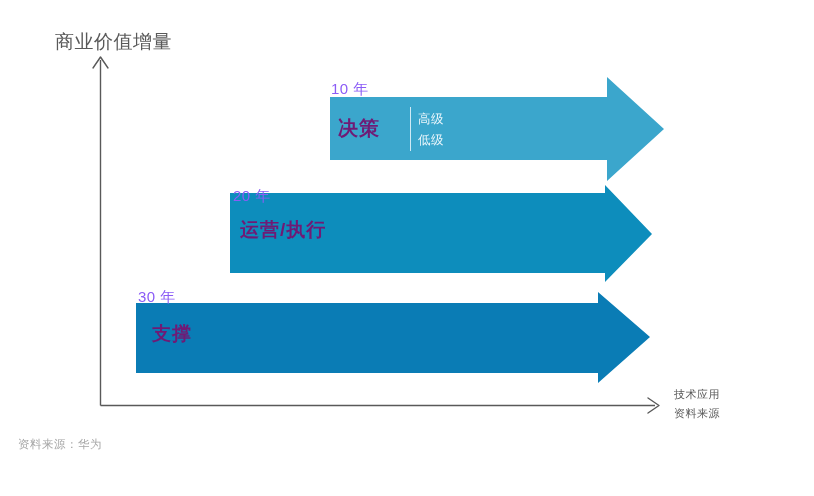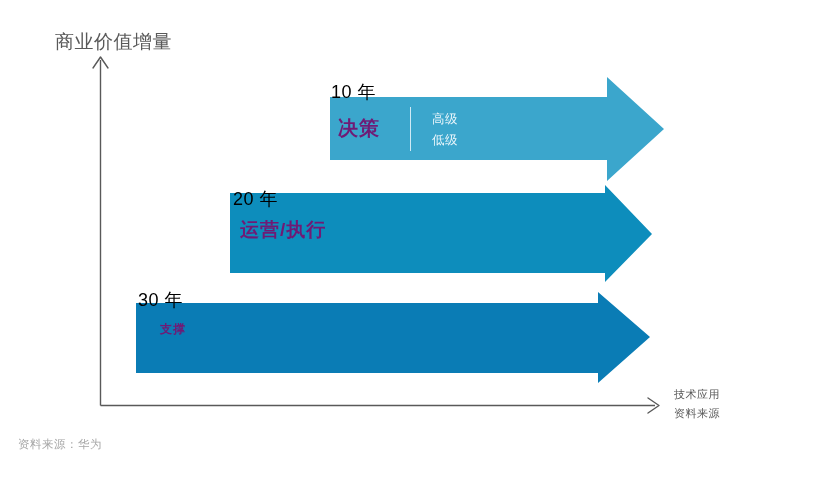--- a/index.html
+++ b/index.html
@@ -57,22 +57,22 @@
     position: absolute;
   }
   .arrow-svg {
     position: absolute;
     left: 0;
     top: 0;
     display: block;
   }
   .arrow-year {
     position: absolute;
-    font-size: 18px;
-    color: #000000;
+    font-size: 15px;
+    color: #8b5cf6;
     letter-spacing: 0.5px;
     white-space: nowrap;
   }
   .arrow-label {
     position: absolute;
     color: #701a75;
     font-weight: bold;
     white-space: nowrap;
     letter-spacing: 1px;
   }
@@ -123,38 +123,38 @@
     <div>技术应用</div>
     <div>资料来源</div>
   </div>
 
   <div class="arrow-group" style="left:330px; top:77px; width:334px; height:105px;">
     <svg class="arrow-svg" width="334" height="105" viewBox="0 0 334 105">
       <polygon points="0,20 277,20 277,0 334,52 277,104 277,83 0,83" fill="#3ba6cc"></polygon>
     </svg>
     <div class="arrow-label" style="left:8px; top:38px; font-size:20px;">决策</div>
     <div class="arrow-divider" style="left:80px; top:30px; height:44px;"></div>
-    <div class="arrow-sub" style="left:102px; top:32px;text-align:center;">
+    <div class="arrow-sub" style="left:88px; top:32px;text-align:center;">
       <div>高级</div>
       <div>低级</div>
     </div>
   </div>
   <div class="arrow-year" style="left:331px; top:80px;">10 年</div>
 
   <div class="arrow-group" style="left:230px; top:185px; width:422px; height:98px;text-align:center;">
     <svg class="arrow-svg" width="422" height="98" viewBox="0 0 422 98">
       <polygon points="0,8 375,8 375,0 422,49 375,97 375,88 0,88" fill="#0d8dbc"></polygon>
     </svg>
     <div class="arrow-label" style="left:10px; top:32px; font-size:19px;">运营/执行</div>
   </div>
   <div class="arrow-year" style="left:233px; top:187px;">20 年</div>
 
   <div class="arrow-group" style="left:136px; top:292px; width:514px; height:92px;">
     <svg class="arrow-svg" width="514" height="92" viewBox="0 0 514 92">
       <polygon points="0,11 462,11 462,0 514,45 462,91 462,81 0,81" fill="#0a7cb5"></polygon>
     </svg>
-    <div class="arrow-label" style="left:24px; top:29px; font-size:12px;">支撑</div>
+    <div class="arrow-label" style="left:16px; top:29px; font-size:19px;">支撑</div>
   </div>
   <div class="arrow-year" style="left:138px; top:288px;">30 年</div>
 
   <div class="source-note">资料来源：华为</div>
 
 </div>
 
 </body></html>

